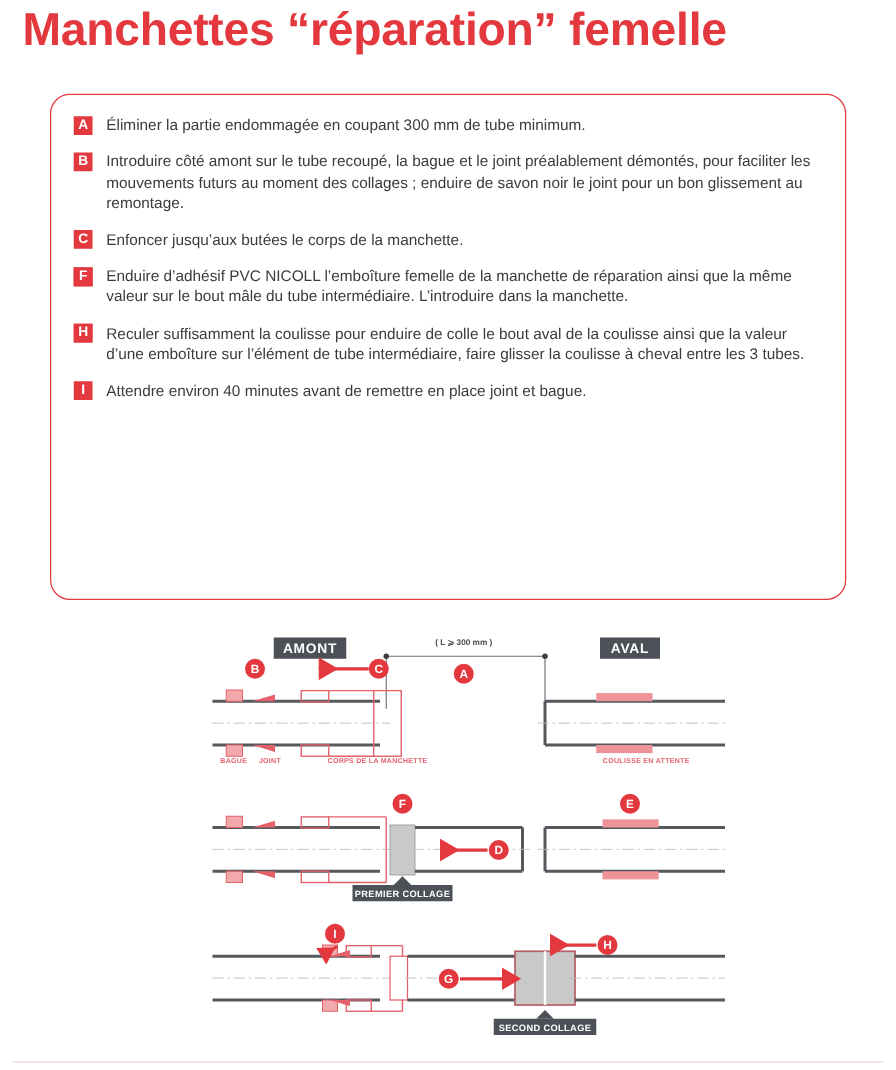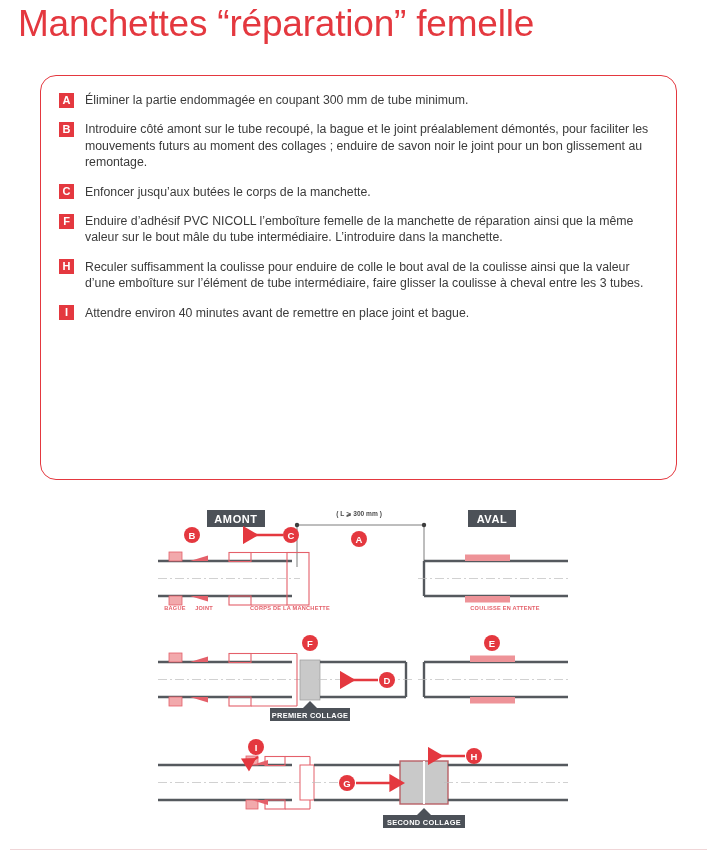--- a/index.html
+++ b/index.html
@@ -16,21 +16,21 @@
   }
 
   
   #page-title {
     position: absolute;
     left: 18px;
     top: 2px;
     font-size: 37px;
     line-height: 44px;
     color: #E4383F;
-    font-weight: 400;
+    font-weight: 700;
     letter-spacing: -0.2px;
     white-space: nowrap;
   }
 
   
   #instructions-card {
     position: absolute;
     left: 40px;
     top: 75px;
     width: 637px;
@@ -61,21 +61,21 @@
     color: #ffffff;
     font-size: 11px;
     font-weight: bold;
     line-height: 15px;
     text-align: center;
   }
 
   
   #diagram {
     position: absolute;
-    left: 0;
+    left: 12px;
     top: 495px;
     width: 636px;
     height: 350px;
   }
   #diagram svg { display: block; }
 
   .badge-dark-text {
     font-family: "Liberation Sans", sans-serif;
     font-size: 11px;
     font-weight: bold;

